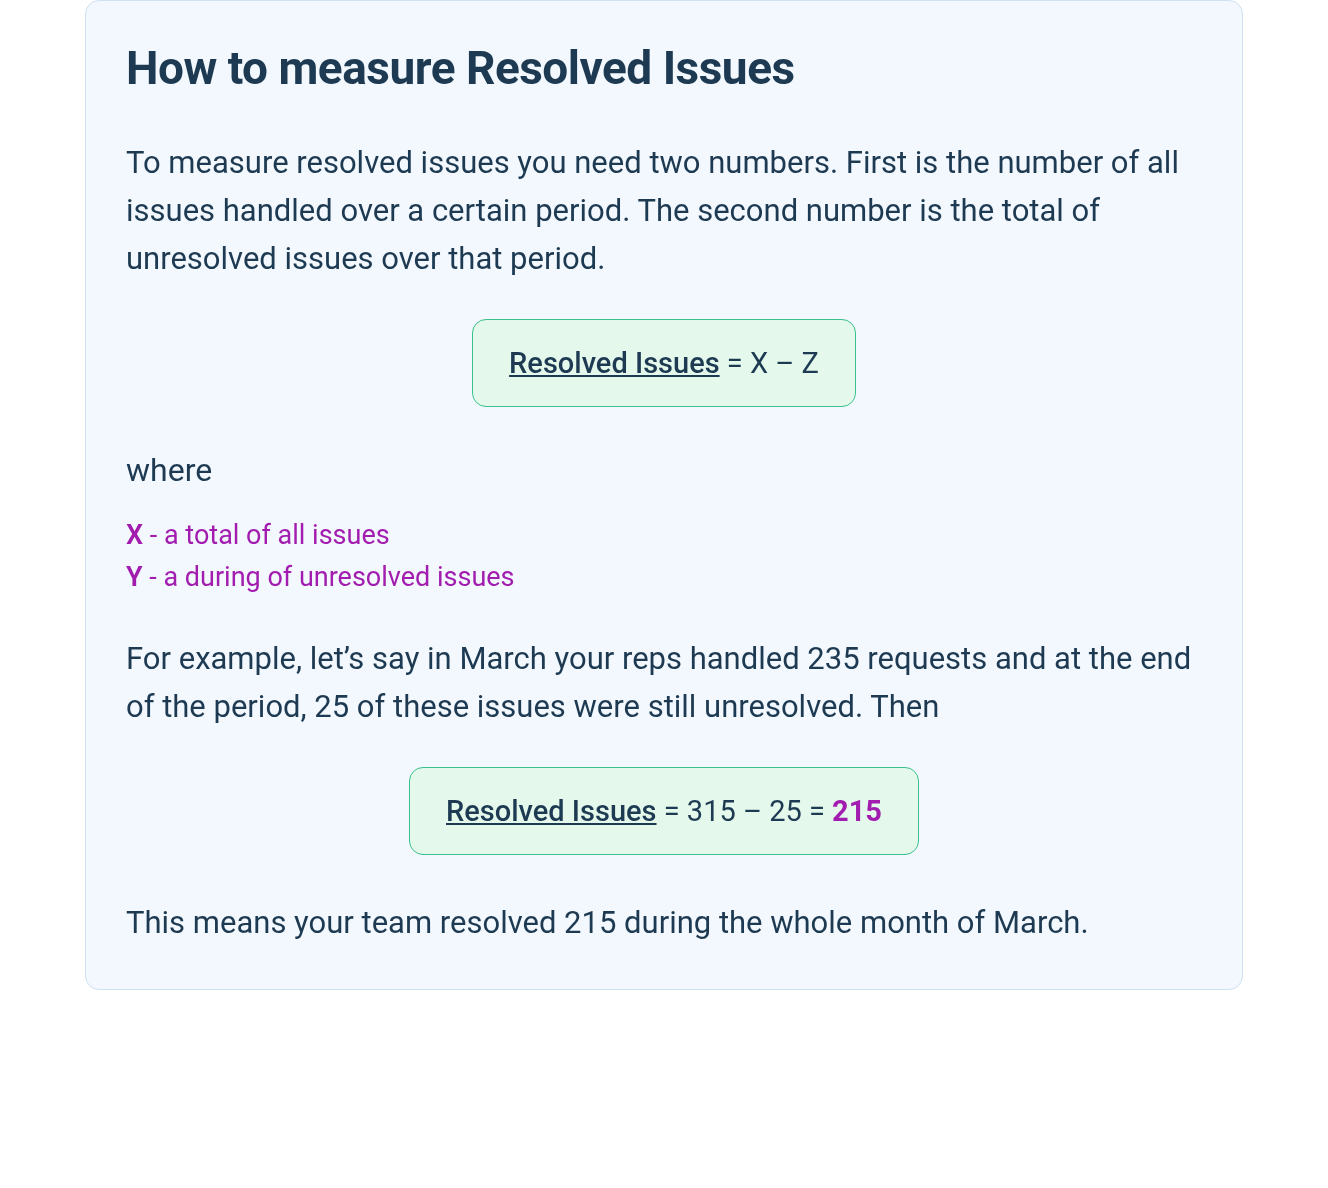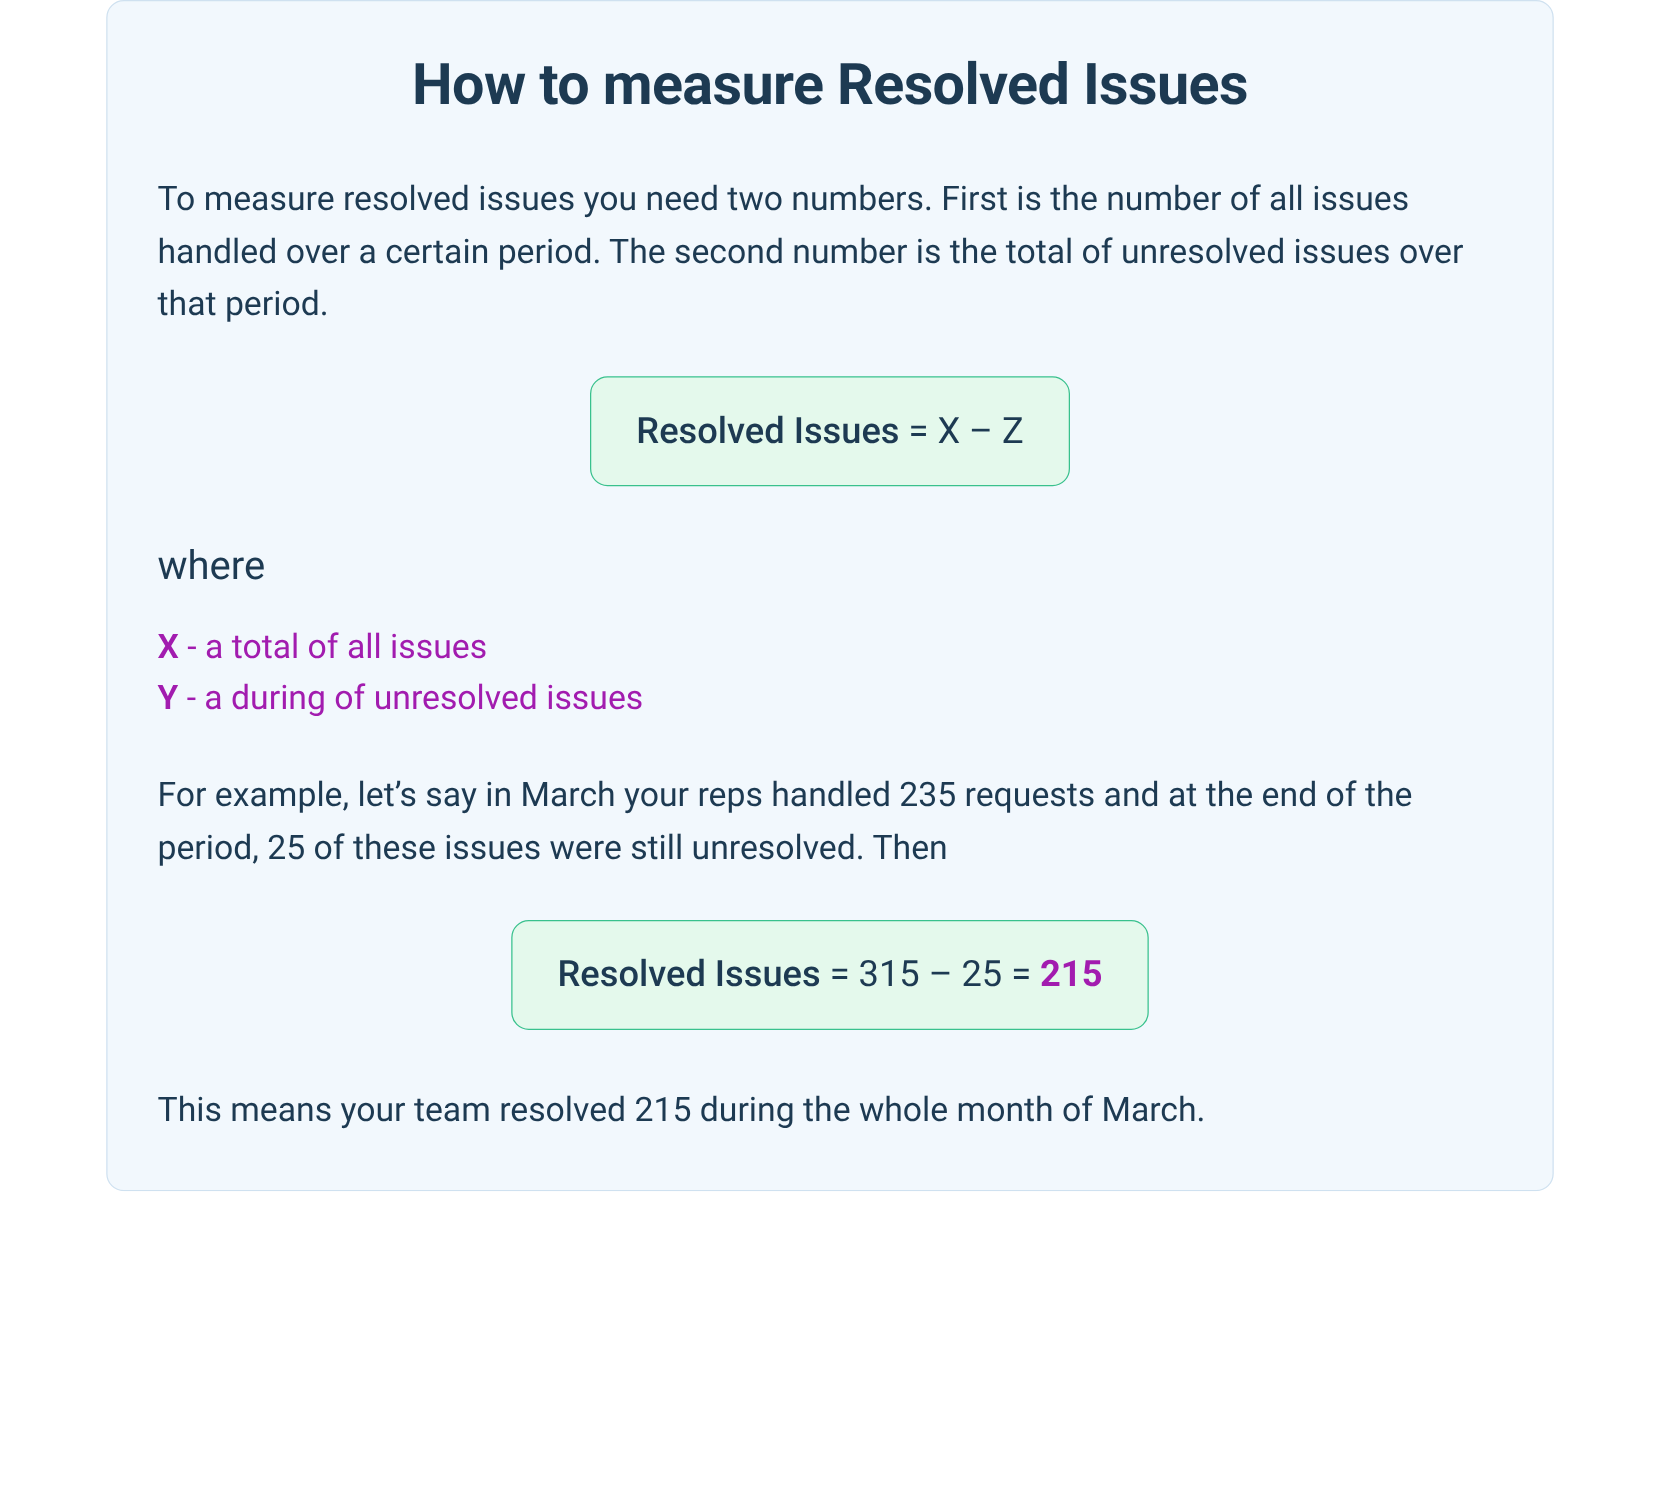--- a/index.html
+++ b/index.html
@@ -14,29 +14,29 @@
     }
     .card {
       width: 1158px;
       margin: 0 auto;
       background: #f2f8fd;
       border: 1px solid #cfe1f0;
       border-radius: 14px;
       padding: 40px 40px 42px 40px;
     }
     h1 {
-      text-align: center;
+      text-align: left;
       font-size: 46px;
       font-weight: 700;
       color: #1d3a52;
       margin-bottom: 44px;
       letter-spacing: -0.5px;
     }
     .body-text {
-      font-size: 27px;
+      font-size: 31px;
       line-height: 1.55;
       color: #1d3a52;
       margin-bottom: 36px;
     }
     .body-text.last {
       margin-bottom: 0;
     }
     .formula-wrap {
       display: flex;
       justify-content: center;
@@ -47,20 +47,21 @@
       border: 1.5px solid #39c18d;
       border-radius: 14px;
       padding: 26px 36px;
       font-size: 29px;
       color: #1d3a52;
       font-weight: 400;
       white-space: nowrap;
     }
     .formula .lhs {
       font-weight: 500;
+      text-decoration: underline;
     }
     .formula .result {
       font-weight: 700;
       color: #a21caf;
     }
     .definitions {
       font-size: 27px;
       line-height: 1.55;
       color: #a21caf;
       margin-bottom: 36px;

